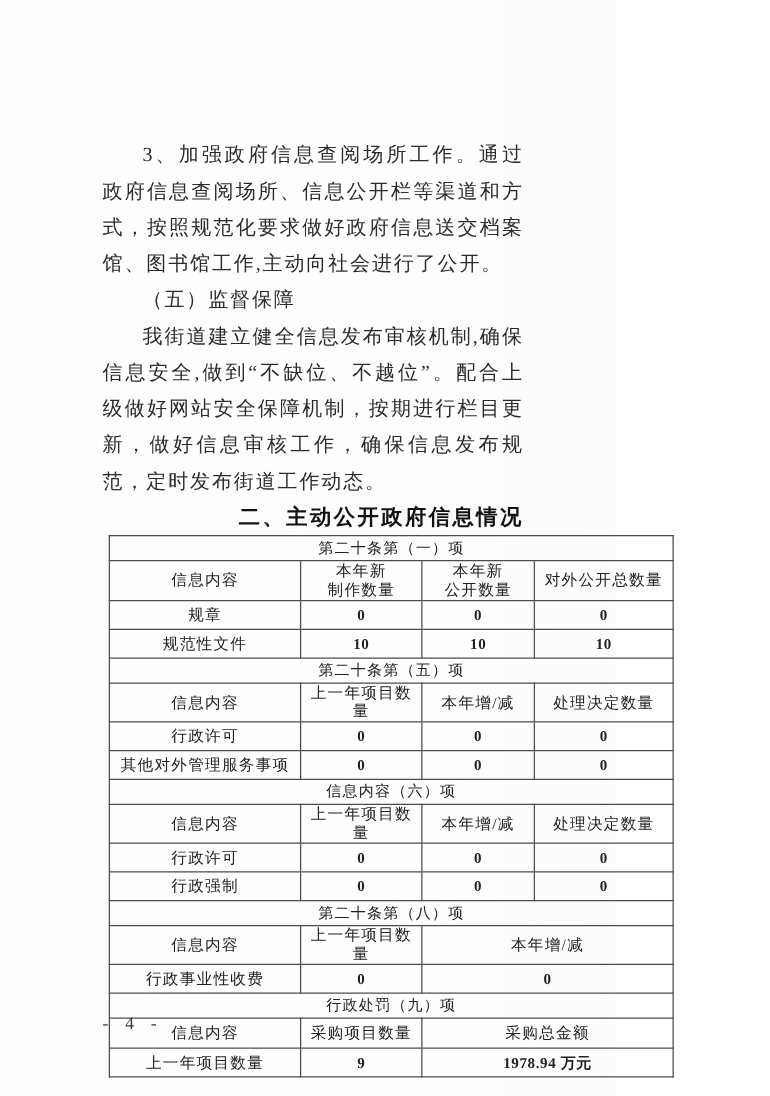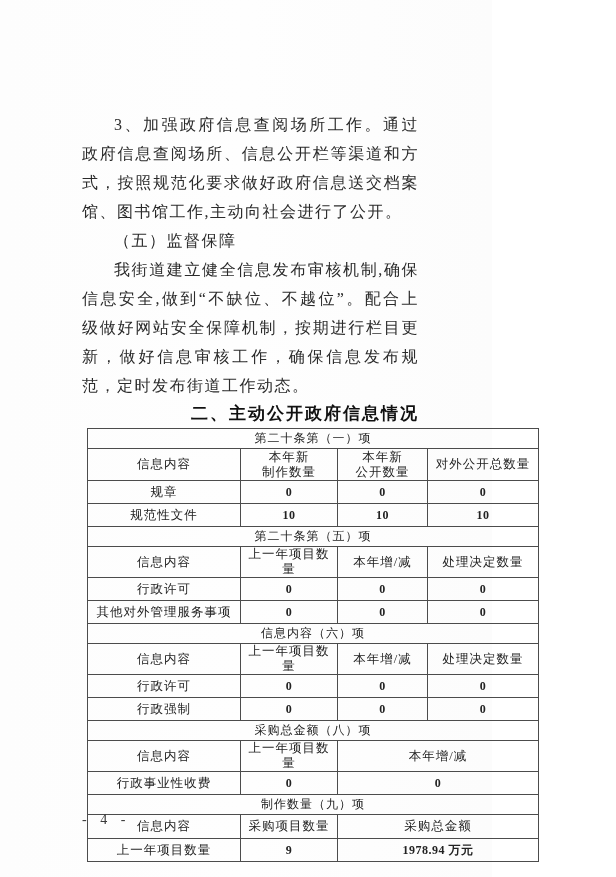--- a/index.html
+++ b/index.html
@@ -150,35 +150,35 @@
         <td class="num">0</td>
       </tr>
       <tr class="r-data">
         <td>行政强制</td>
         <td class="num">0</td>
         <td class="num">0</td>
         <td class="num">0</td>
       </tr>
 
       <tr class="r-sec">
-        <td colspan="4">采购总金额（八）项</td>
+        <td colspan="4">第二十条第（八）项</td>
       </tr>
       <tr class="r-head">
         <th>信息内容</th>
         <th>上一年项目数量</th>
         <th colspan="2">本年增/减</th>
       </tr>
       <tr class="r-data">
         <td>行政事业性收费</td>
         <td class="num">0</td>
         <td class="num" colspan="2">0</td>
       </tr>
 
       <tr class="r-sec">
-        <td colspan="4">制作数量（九）项</td>
+        <td colspan="4">行政处罚（九）项</td>
       </tr>
       <tr class="r-head">
         <th>信息内容</th>
         <th>采购项目数量</th>
         <th colspan="2">采购总金额</th>
       </tr>
       <tr class="r-data">
         <td>上一年项目数量</td>
         <td class="num">9</td>
         <td class="num" colspan="2">1978.94 万元</td>

